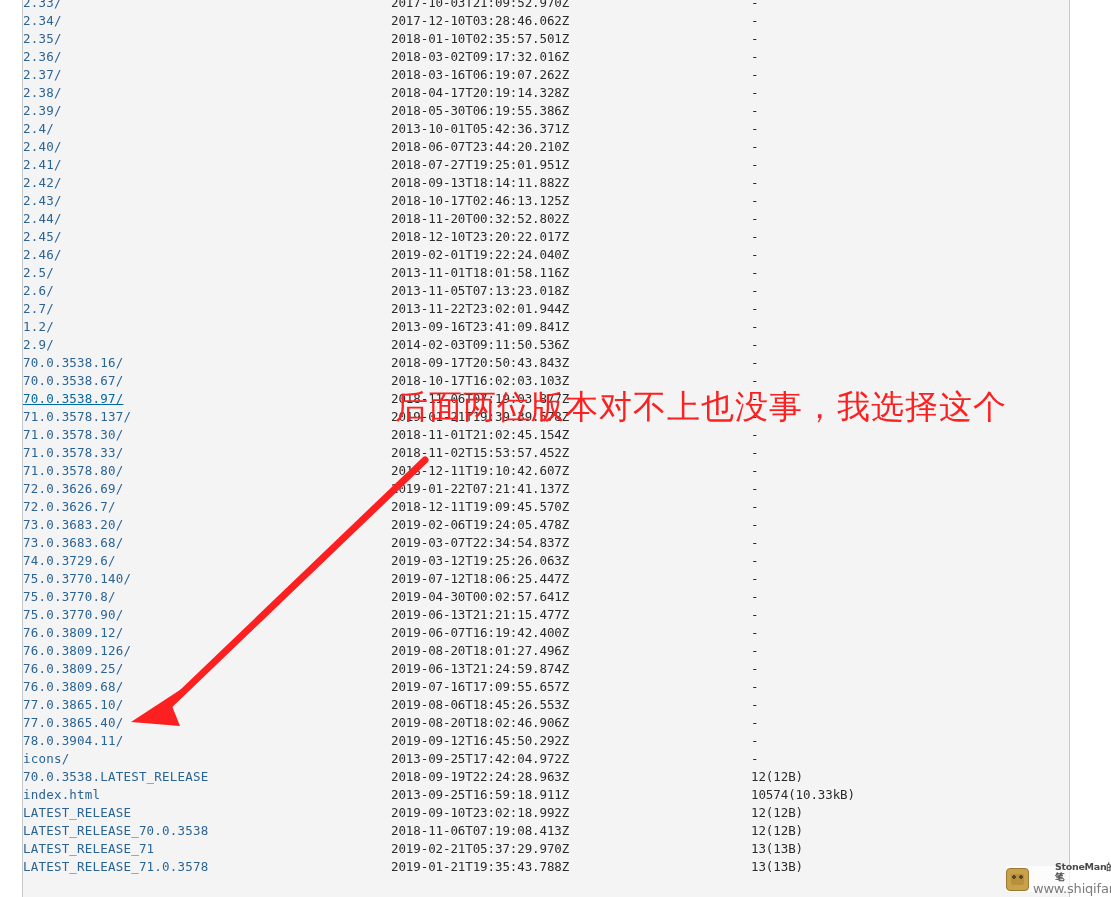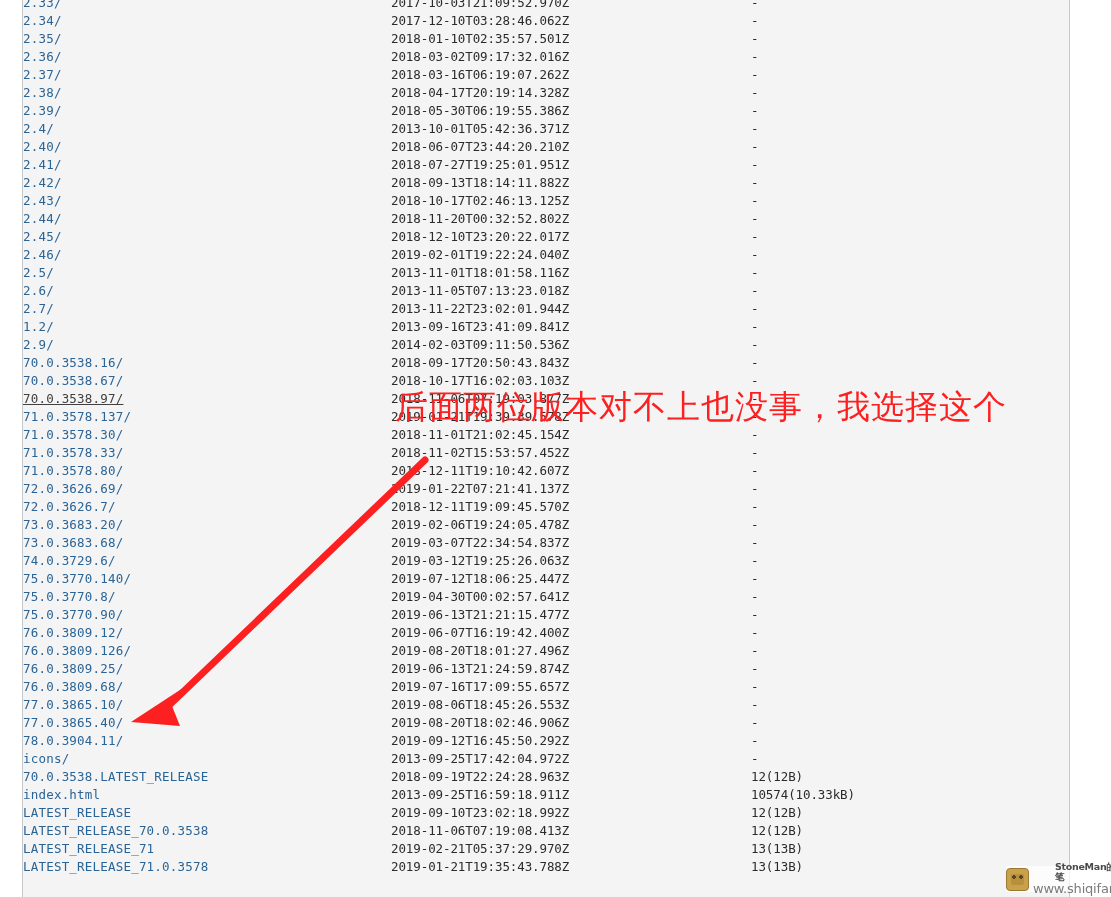--- a/index.html
+++ b/index.html
@@ -52,21 +52,21 @@
   td.col-size  { width: 320px; padding-left: 0; }
 
   .entry-link {
     color: #2a6496;
     text-decoration: none;
     font-size: 12.5px;
     letter-spacing: 0.2px;
   }
   .entry-link.hovered {
     text-decoration: underline;
-    color: #404040;
+    color: #0369a1;
   }
   .date-cell {
     color: #2b2b2b;
     font-size: 12.5px;
     letter-spacing: -0.1px;
   }
   .size-cell {
     color: #2b2b2b;
     font-size: 12.5px;
     letter-spacing: -0.1px;

